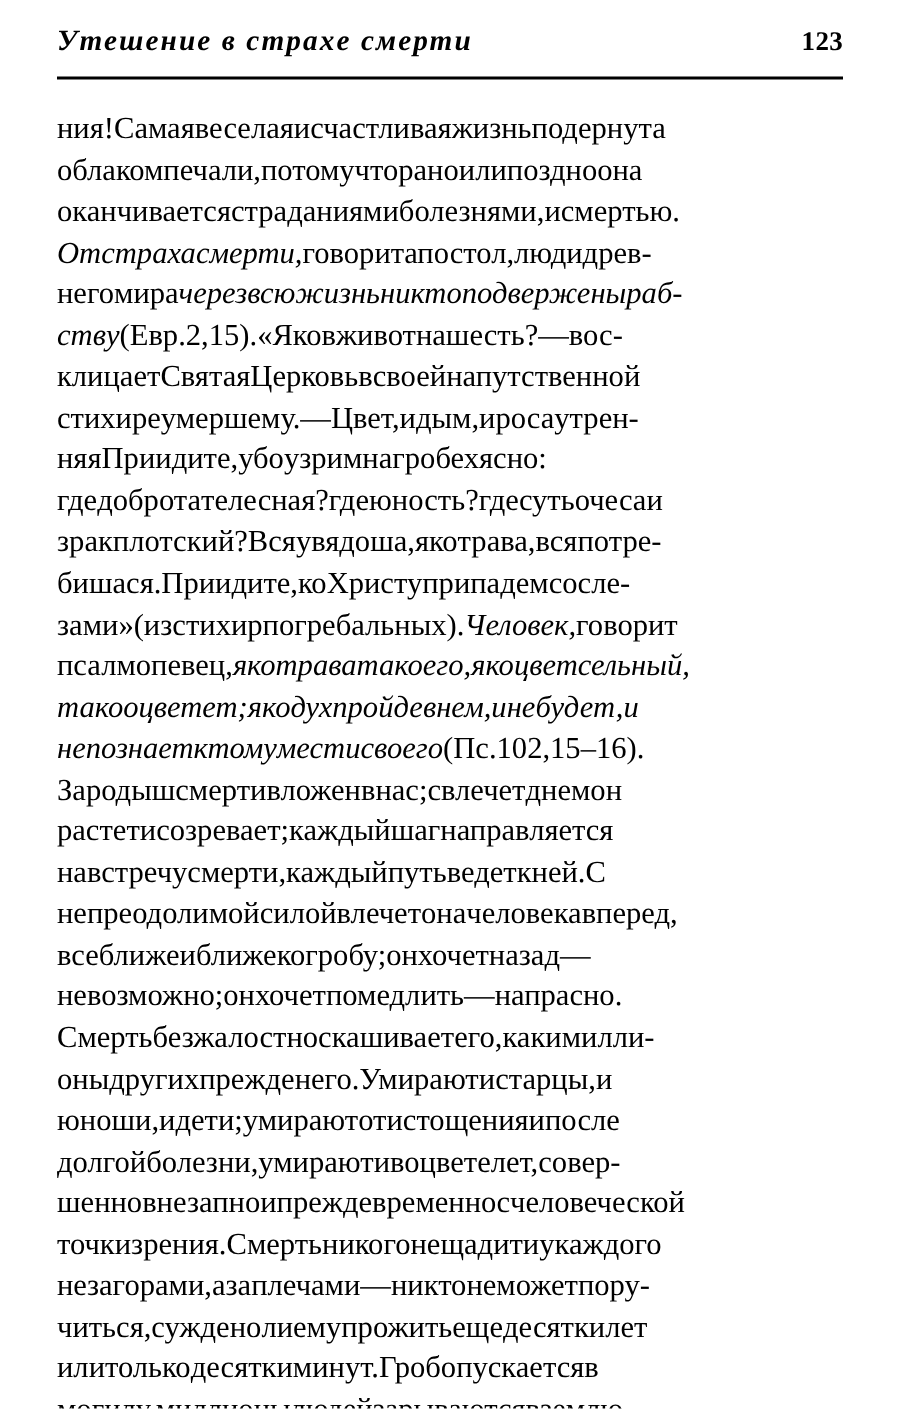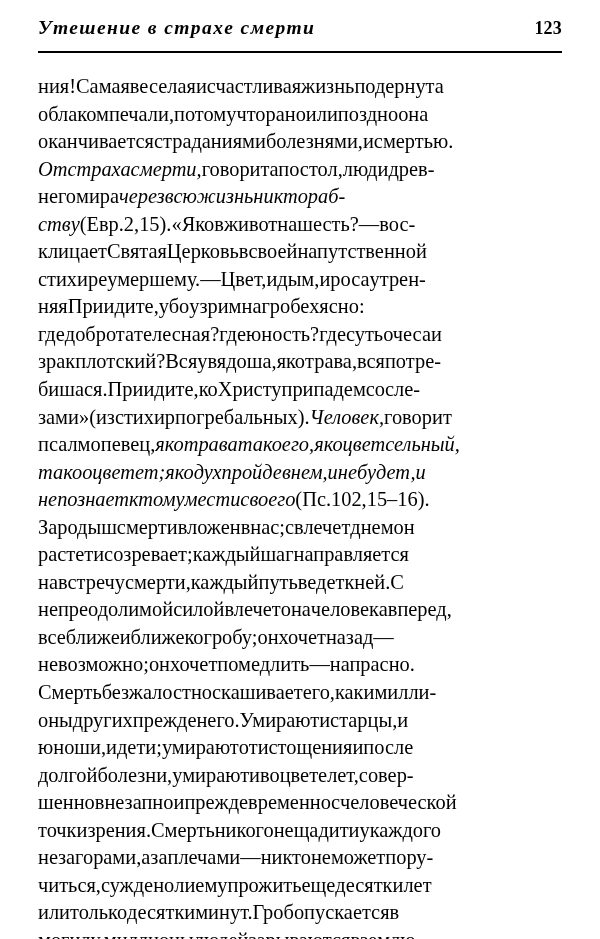--- a/index.html
+++ b/index.html
@@ -94,21 +94,21 @@
     <span class="header-folio">123</span>
   </div>
 
   <div class="header-rule"></div>
 
   <div class="text-block">
       <div class="text-line just"><span class="w">ния!</span><span class="w">Самая</span><span class="w">веселая</span><span class="w">и</span><span class="w">счастливая</span><span class="w">жизнь</span><span class="w">подернута</span></div>
       <div class="text-line just"><span class="w">облаком</span><span class="w">печали,</span><span class="w">потому</span><span class="w">что</span><span class="w">рано</span><span class="w">или</span><span class="w">поздно</span><span class="w">она</span></div>
       <div class="text-line just"><span class="w">оканчивается</span><span class="w">страданиями</span><span class="w">болезнями,</span><span class="w">и</span><span class="w">смертью.</span></div>
       <div class="text-line just"><span class="w i">От</span><span class="w i">страха</span><span class="w i">смерти,</span><span class="w">говорит</span><span class="w">апостол,</span><span class="w">люди</span><span class="w">древ-</span></div>
-      <div class="text-line just"><span class="w">него</span><span class="w">мира</span><span class="w i">через</span><span class="w i">всю</span><span class="w i">жизнь</span><span class="w i">никто</span><span class="w i">раб-</span></div>
+      <div class="text-line just"><span class="w">него</span><span class="w">мира</span><span class="w i">через</span><span class="w i">всю</span><span class="w i">жизнь</span><span class="w i">никто</span><span class="w i">подвержены</span><span class="w i">раб-</span></div>
       <div class="text-line just"><span class="w i">ству</span><span class="w">(Евр.</span><span class="w">2,</span><span class="w">15).</span><span class="w">«Яков</span><span class="w">живот</span><span class="w">наш</span><span class="w">есть?</span><span class="w">—</span><span class="w">вос-</span></div>
       <div class="text-line just"><span class="w">клицает</span><span class="w">Святая</span><span class="w">Церковь</span><span class="w">в</span><span class="w">своей</span><span class="w">напутственной</span></div>
       <div class="text-line just"><span class="w">стихире</span><span class="w">умершему.</span><span class="w">—</span><span class="w">Цвет,</span><span class="w">и</span><span class="w">дым,</span><span class="w">и</span><span class="w">роса</span><span class="w">утрен-</span></div>
       <div class="text-line just"><span class="w">няя</span><span class="w">Приидите,</span><span class="w">убо</span><span class="w">узрим</span><span class="w">на</span><span class="w">гробех</span><span class="w">ясно:</span></div>
       <div class="text-line just"><span class="w">где</span><span class="w">доброта</span><span class="w">телесная?</span><span class="w">где</span><span class="w">юность?</span><span class="w">где</span><span class="w">суть</span><span class="w">очеса</span><span class="w">и</span></div>
       <div class="text-line just"><span class="w">зрак</span><span class="w">плотский?</span><span class="w">Вся</span><span class="w">увядоша,</span><span class="w">яко</span><span class="w">трава,</span><span class="w">вся</span><span class="w">потре-</span></div>
       <div class="text-line just"><span class="w">бишася.</span><span class="w">Приидите,</span><span class="w">ко</span><span class="w">Христу</span><span class="w">припадем</span><span class="w">со</span><span class="w">сле-</span></div>
       <div class="text-line just"><span class="w">зами»</span><span class="w">(из</span><span class="w">стихир</span><span class="w">погребальных).</span><span class="w i">Человек,</span><span class="w">говорит</span></div>
       <div class="text-line just"><span class="w">псалмопевец,</span><span class="w i">яко</span><span class="w i">трава</span><span class="w i">тако</span><span class="w i">его,</span><span class="w i">яко</span><span class="w i">цвет</span><span class="w i">сельный,</span></div>
       <div class="text-line just"><span class="w i">тако</span><span class="w i">оцветет;</span><span class="w i">яко</span><span class="w i">дух</span><span class="w i">пройде</span><span class="w i">в</span><span class="w i">нем,</span><span class="w i">и</span><span class="w i">не</span><span class="w i">будет,</span><span class="w i">и</span></div>

